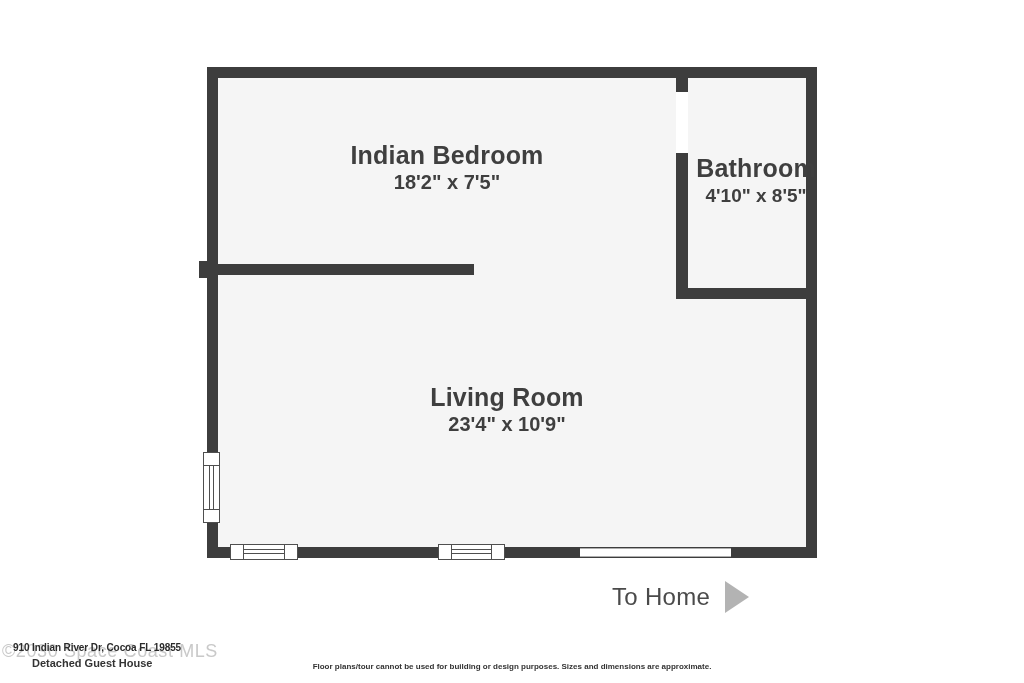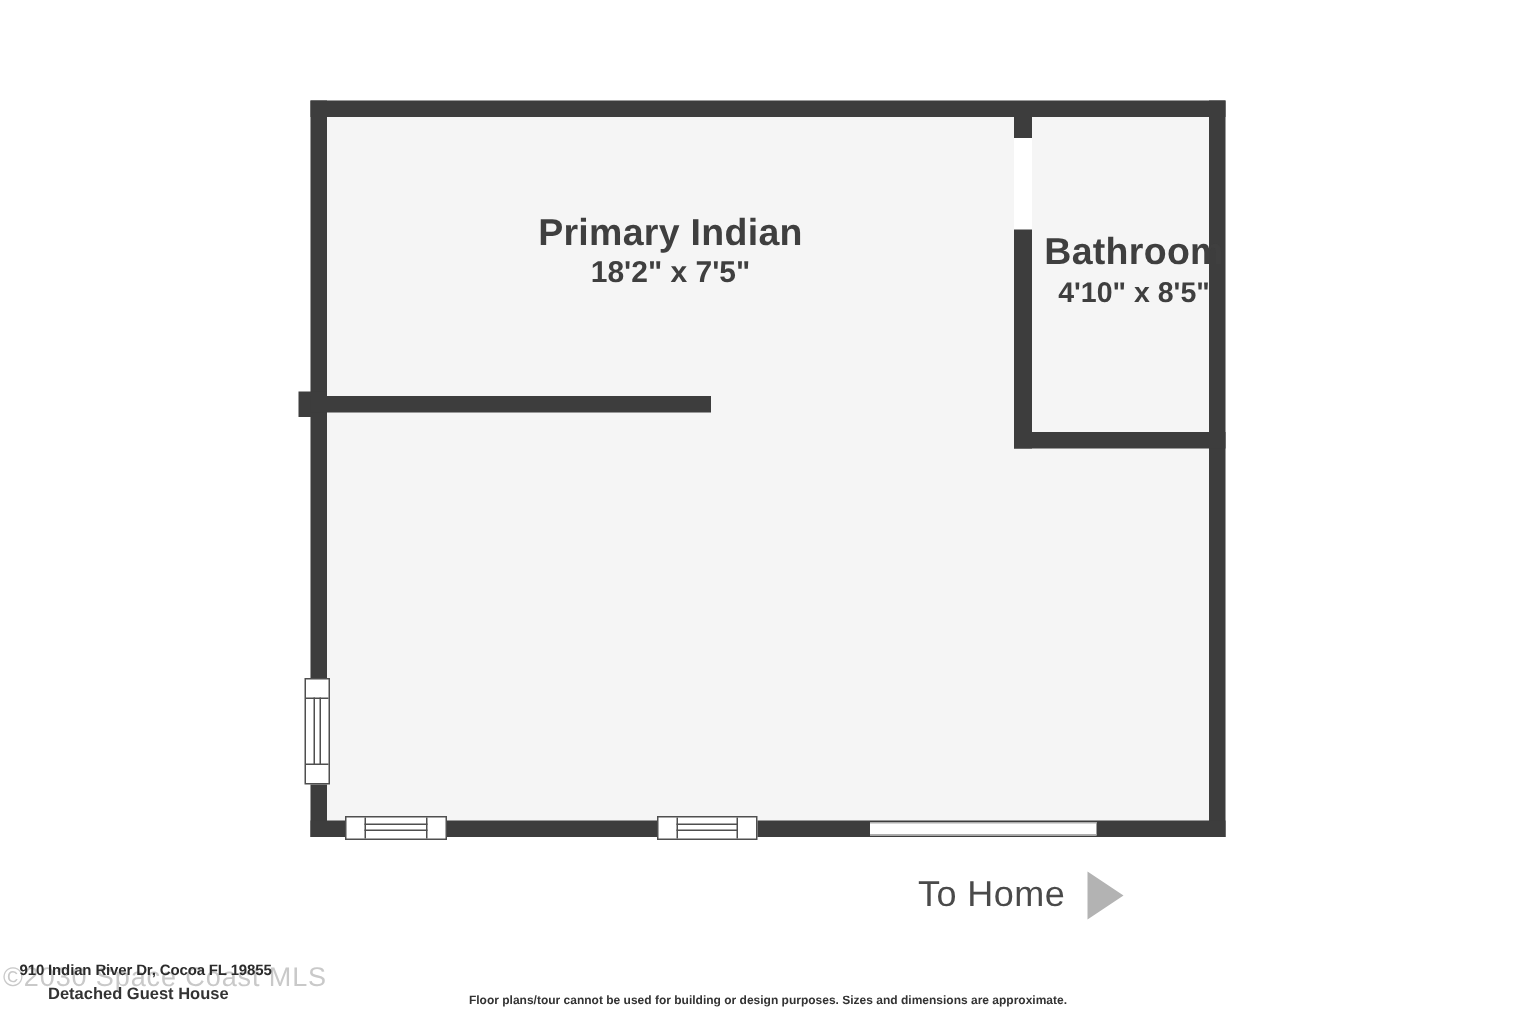--- a/index.html
+++ b/index.html
@@ -148,26 +148,30 @@
   </div>
   <div class="window-h" style="left:438px; top:544px; width:67px; height:16px;">
     <div class="wh-cap" style="left:12px;"></div>
     <div class="wh-cap" style="right:12px;"></div>
     <div class="wh-glass"></div>
   </div>
 
   <div class="opening" style="left:580px; top:548px; width:151px; height:9px;"></div>
 
   <div class="room-label" style="left:317px; top:141px; width:260px;">
-    <div class="room-name">Primary Indian</div>
+    <div class="room-name">Indian Bedroom</div>
     <div class="room-dims">18'2" x 7'5"</div>
   </div>
   <div class="room-label" style="left:677px; top:154px; width:158px;">
     <div class="room-name">Bathroom</div>
     <div class="room-dims" style="font-size:19px;">4'10" x 8'5"</div>
+  </div>
+  <div class="room-label" style="left:397px; top:383px; width:220px;">
+    <div class="room-name">Living Room</div>
+    <div class="room-dims">23'4" x 10'9"</div>
   </div>
 
   <div class="to-home">
     <span class="to-home-text">To Home</span>
     <span class="arrow-right"></span>
   </div>
 
   <div class="watermark">©2030 Space Coast MLS</div>
   <div class="address">910 Indian River Dr, Cocoa FL 19855</div>
   <div class="plan-title">Detached Guest House</div>

